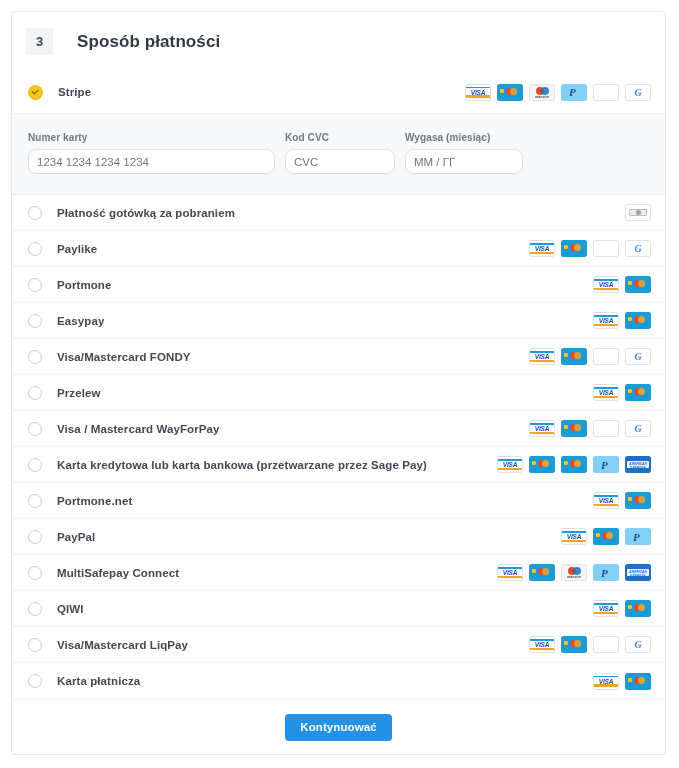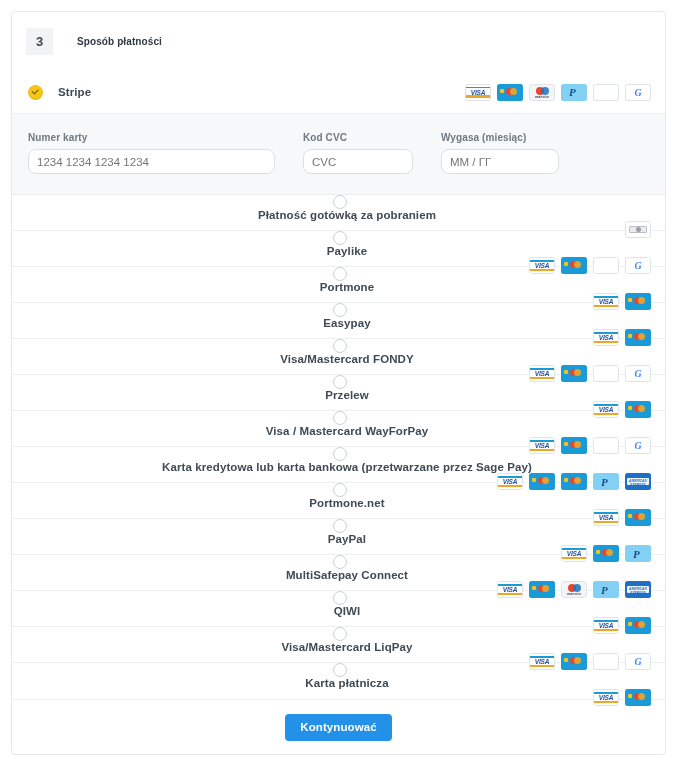--- a/index.html
+++ b/index.html
@@ -45,21 +45,21 @@
     font-size: 13px;
     font-weight: bold;
     display: flex;
     align-items: center;
     justify-content: center;
     border-radius: 2px;
     flex: 0 0 auto;
   }
   .panel-title {
     margin-left: 24px;
-    font-size: 10px;
+    font-size: 17px;
     font-weight: bold;
     color: #2f3a44;
     letter-spacing: .1px;
   }
 
   
   .stripe-row {
     display: flex;
     align-items: center;
     height: 42px;
@@ -162,21 +162,21 @@
 
   
   .stripe-form {
     background: #f7f8f9;
     border-top: 1px solid #ebedef;
     border-bottom: 1px solid #ebedef;
     padding: 18px 16px 20px 16px;
     box-sizing: border-box;
     display: flex;
     align-items: flex-end;
-    gap: 28px;
+    gap: 10px;
   }
   .field-label {
     font-size: 10px;
     color: #6f7981;
     font-weight: bold;
     margin-bottom: 6px;
     display: block;
     letter-spacing: .1px;
   }
   .field input {
@@ -198,21 +198,20 @@
 
   
   .opt-list { padding: 0; }
   .opt-row {
     display: flex;
     align-items: center;
     height: 36px;
     padding: 0 14px 0 16px;
     box-sizing: border-box;
     border-bottom: 1px solid #eeeff1;
-    flex-direction: column;
   }
   .opt-row:last-child { border-bottom: none; }
   .opt-row .opt-label { font-weight: bold; }
 
   
   .panel-foot {
     border-top: 1px solid #eeeff1;
     height: 55px;
     display: flex;
     align-items: center;

